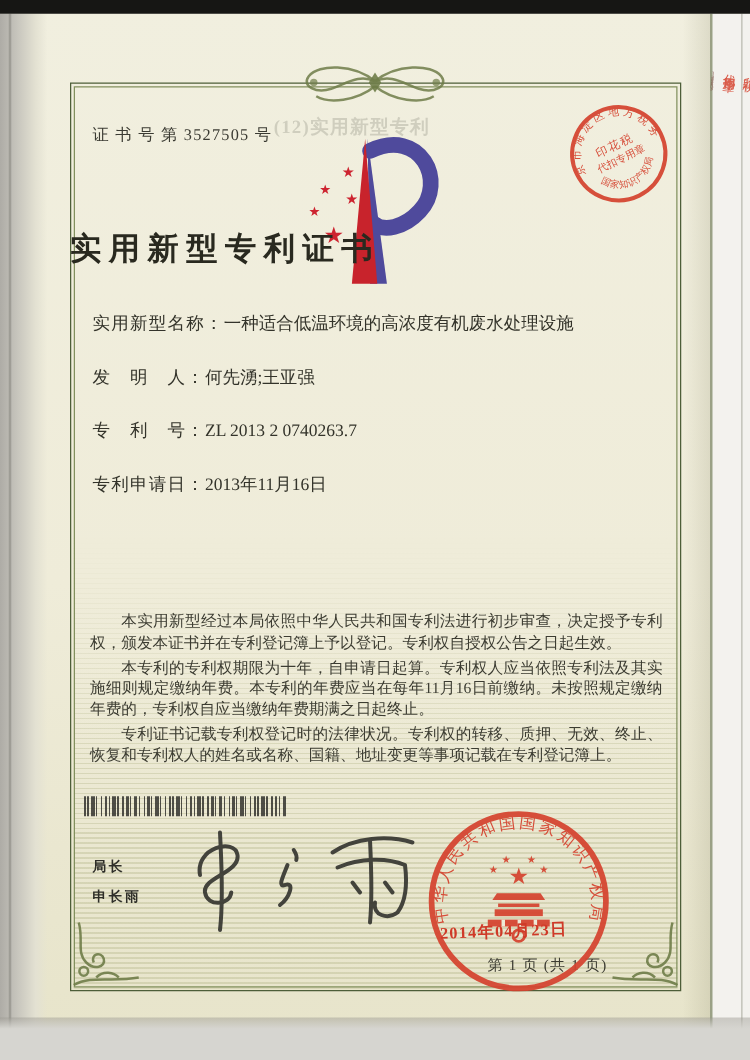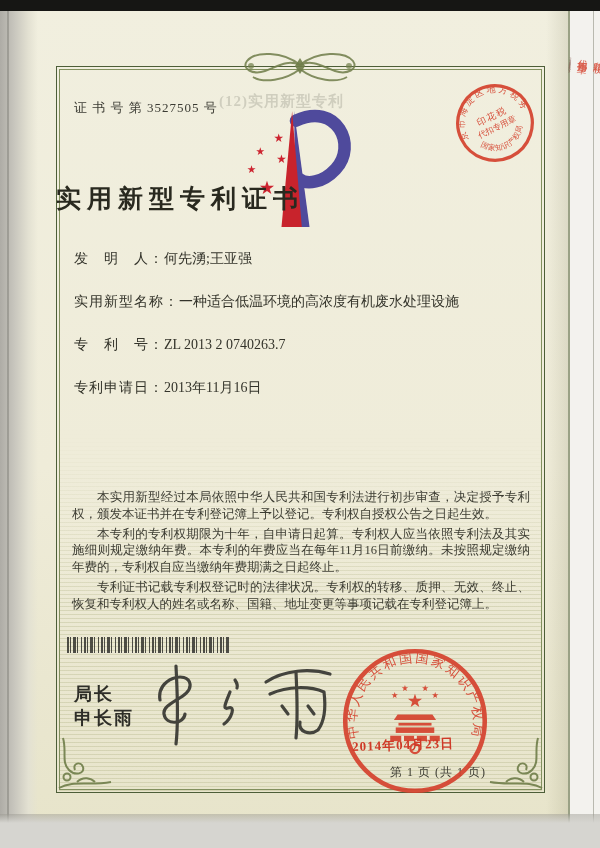--- a/index.html
+++ b/index.html
@@ -42,21 +42,21 @@
   .title{position:absolute;left:56px;top:182px;width:489px;text-align:left;font-size:25px;font-weight:bold;
     letter-spacing:6px;color:#29291f;z-index:6;}
   .fields{position:absolute;left:74px;top:250px;width:455px;z-index:6;}
   .field-row{height:43px;font-size:14px;color:#33332a;}
   .field-row .lbl{letter-spacing:1px;}
   .body-text{position:absolute;left:72px;top:489px;width:458px;z-index:6;color:#3c3c32;
     font-size:12.5px;line-height:16.8px;text-align:justify;}
   .body-text p{text-indent:2em;margin:0 0 3px 0;}
   .barcode{position:absolute;left:67px;top:637px;width:163px;height:16px;opacity:.82;z-index:6;
     background:repeating-linear-gradient(90deg,#2b2b28 0 2px,transparent 2px 3px,#2b2b28 3px 4px,transparent 4px 6px,#2b2b28 6px 9px,transparent 9px 10px,#2b2b28 10px 11px,transparent 11px 14px,#2b2b28 14px 15px,transparent 15px 17px);}
-  .officer{position:absolute;left:74px;top:682px;z-index:6;font-size:18px;font-weight:bold;color:#2e2e28;line-height:24px;letter-spacing:2px;}
+  .officer{position:absolute;left:74px;top:682px;z-index:6;font-size:11px;font-weight:bold;color:#2e2e28;line-height:24px;letter-spacing:2px;}
   .signature{position:absolute;left:138px;top:658px;z-index:7;}
   .footer-page{position:absolute;left:56px;top:764px;width:430px;text-align:right;font-size:12px;letter-spacing:1px;color:#3c3c32;z-index:6;}
 
   
   .stamp-tax{position:absolute;left:452px;top:80px;width:86px;height:86px;z-index:10;opacity:.93;}
   .seal-office{position:absolute;left:337px;top:643px;width:156px;height:156px;z-index:8;opacity:.93;}
   .seal-date{position:absolute;left:352px;top:735px;width:170px;font-size:13px;font-weight:bold;color:#cf3a28;
     letter-spacing:1px;transform:rotate(-2deg);z-index:9;}
   .edge-frag{position:absolute;left:564px;top:52px;width:36px;height:120px;overflow:hidden;z-index:31;
     display:flex;flex-direction:row-reverse;gap:2px;transform:rotate(6deg);}
@@ -143,24 +143,24 @@
       </text>
       <text x="60" y="54" font-size="13" letter-spacing="2" text-anchor="middle">印花税</text>
       <text x="60" y="70" font-size="11.5" text-anchor="middle">代扣专用章</text>
     </g>
   </svg>
 
   <div class="title">实用新型专利证书</div>
 
   <div class="fields">
     <div class="field-row">
+      <span class="lbl">实用新型名称：</span><span class="val">一种适合低温环境的高浓度有机废水处理设施</span>
+    </div>
+    <div class="field-row">
       <span class="lbl">发　明　人：</span><span class="val">何先湧;王亚强</span>
-    </div>
-    <div class="field-row">
-      <span class="lbl">实用新型名称：</span><span class="val">一种适合低温环境的高浓度有机废水处理设施</span>
     </div>
     <div class="field-row">
       <span class="lbl">专　利　号：</span><span class="val">ZL 2013 2 0740263.7</span>
     </div>
     <div class="field-row">
       <span class="lbl">专利申请日：</span><span class="val">2013年11月16日</span>
     </div>
   </div>
 
   <div class="body-text">

